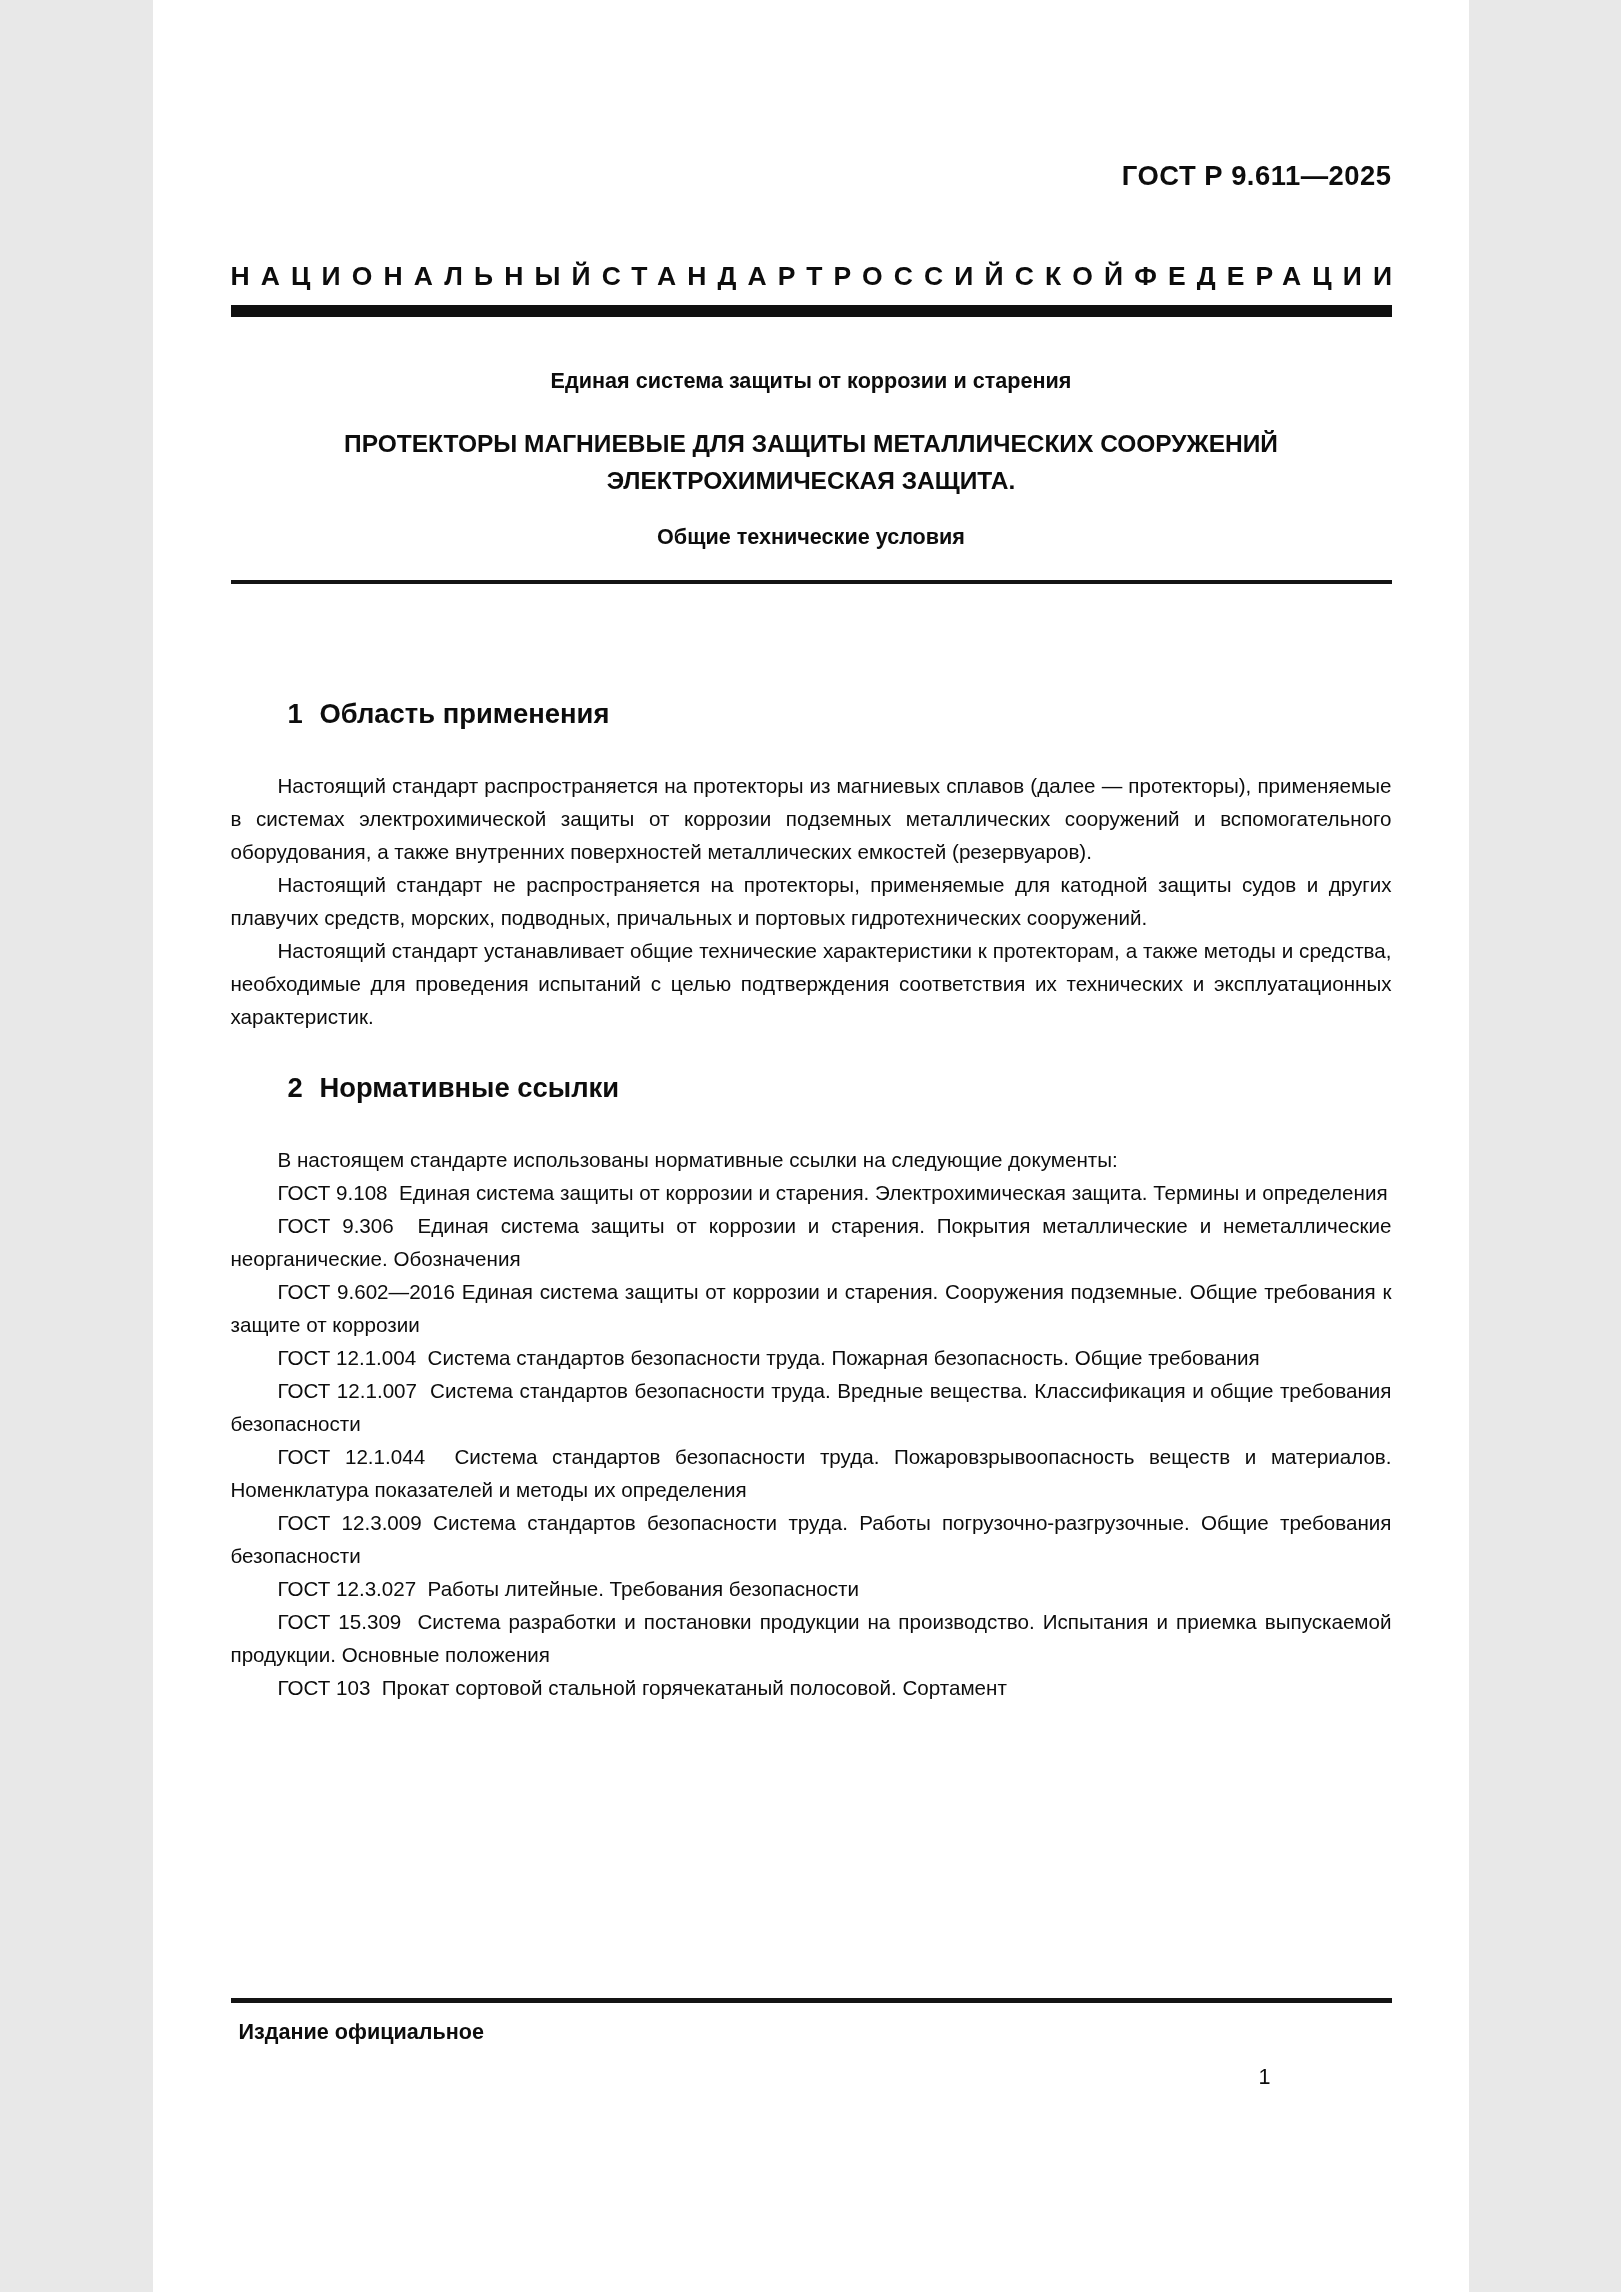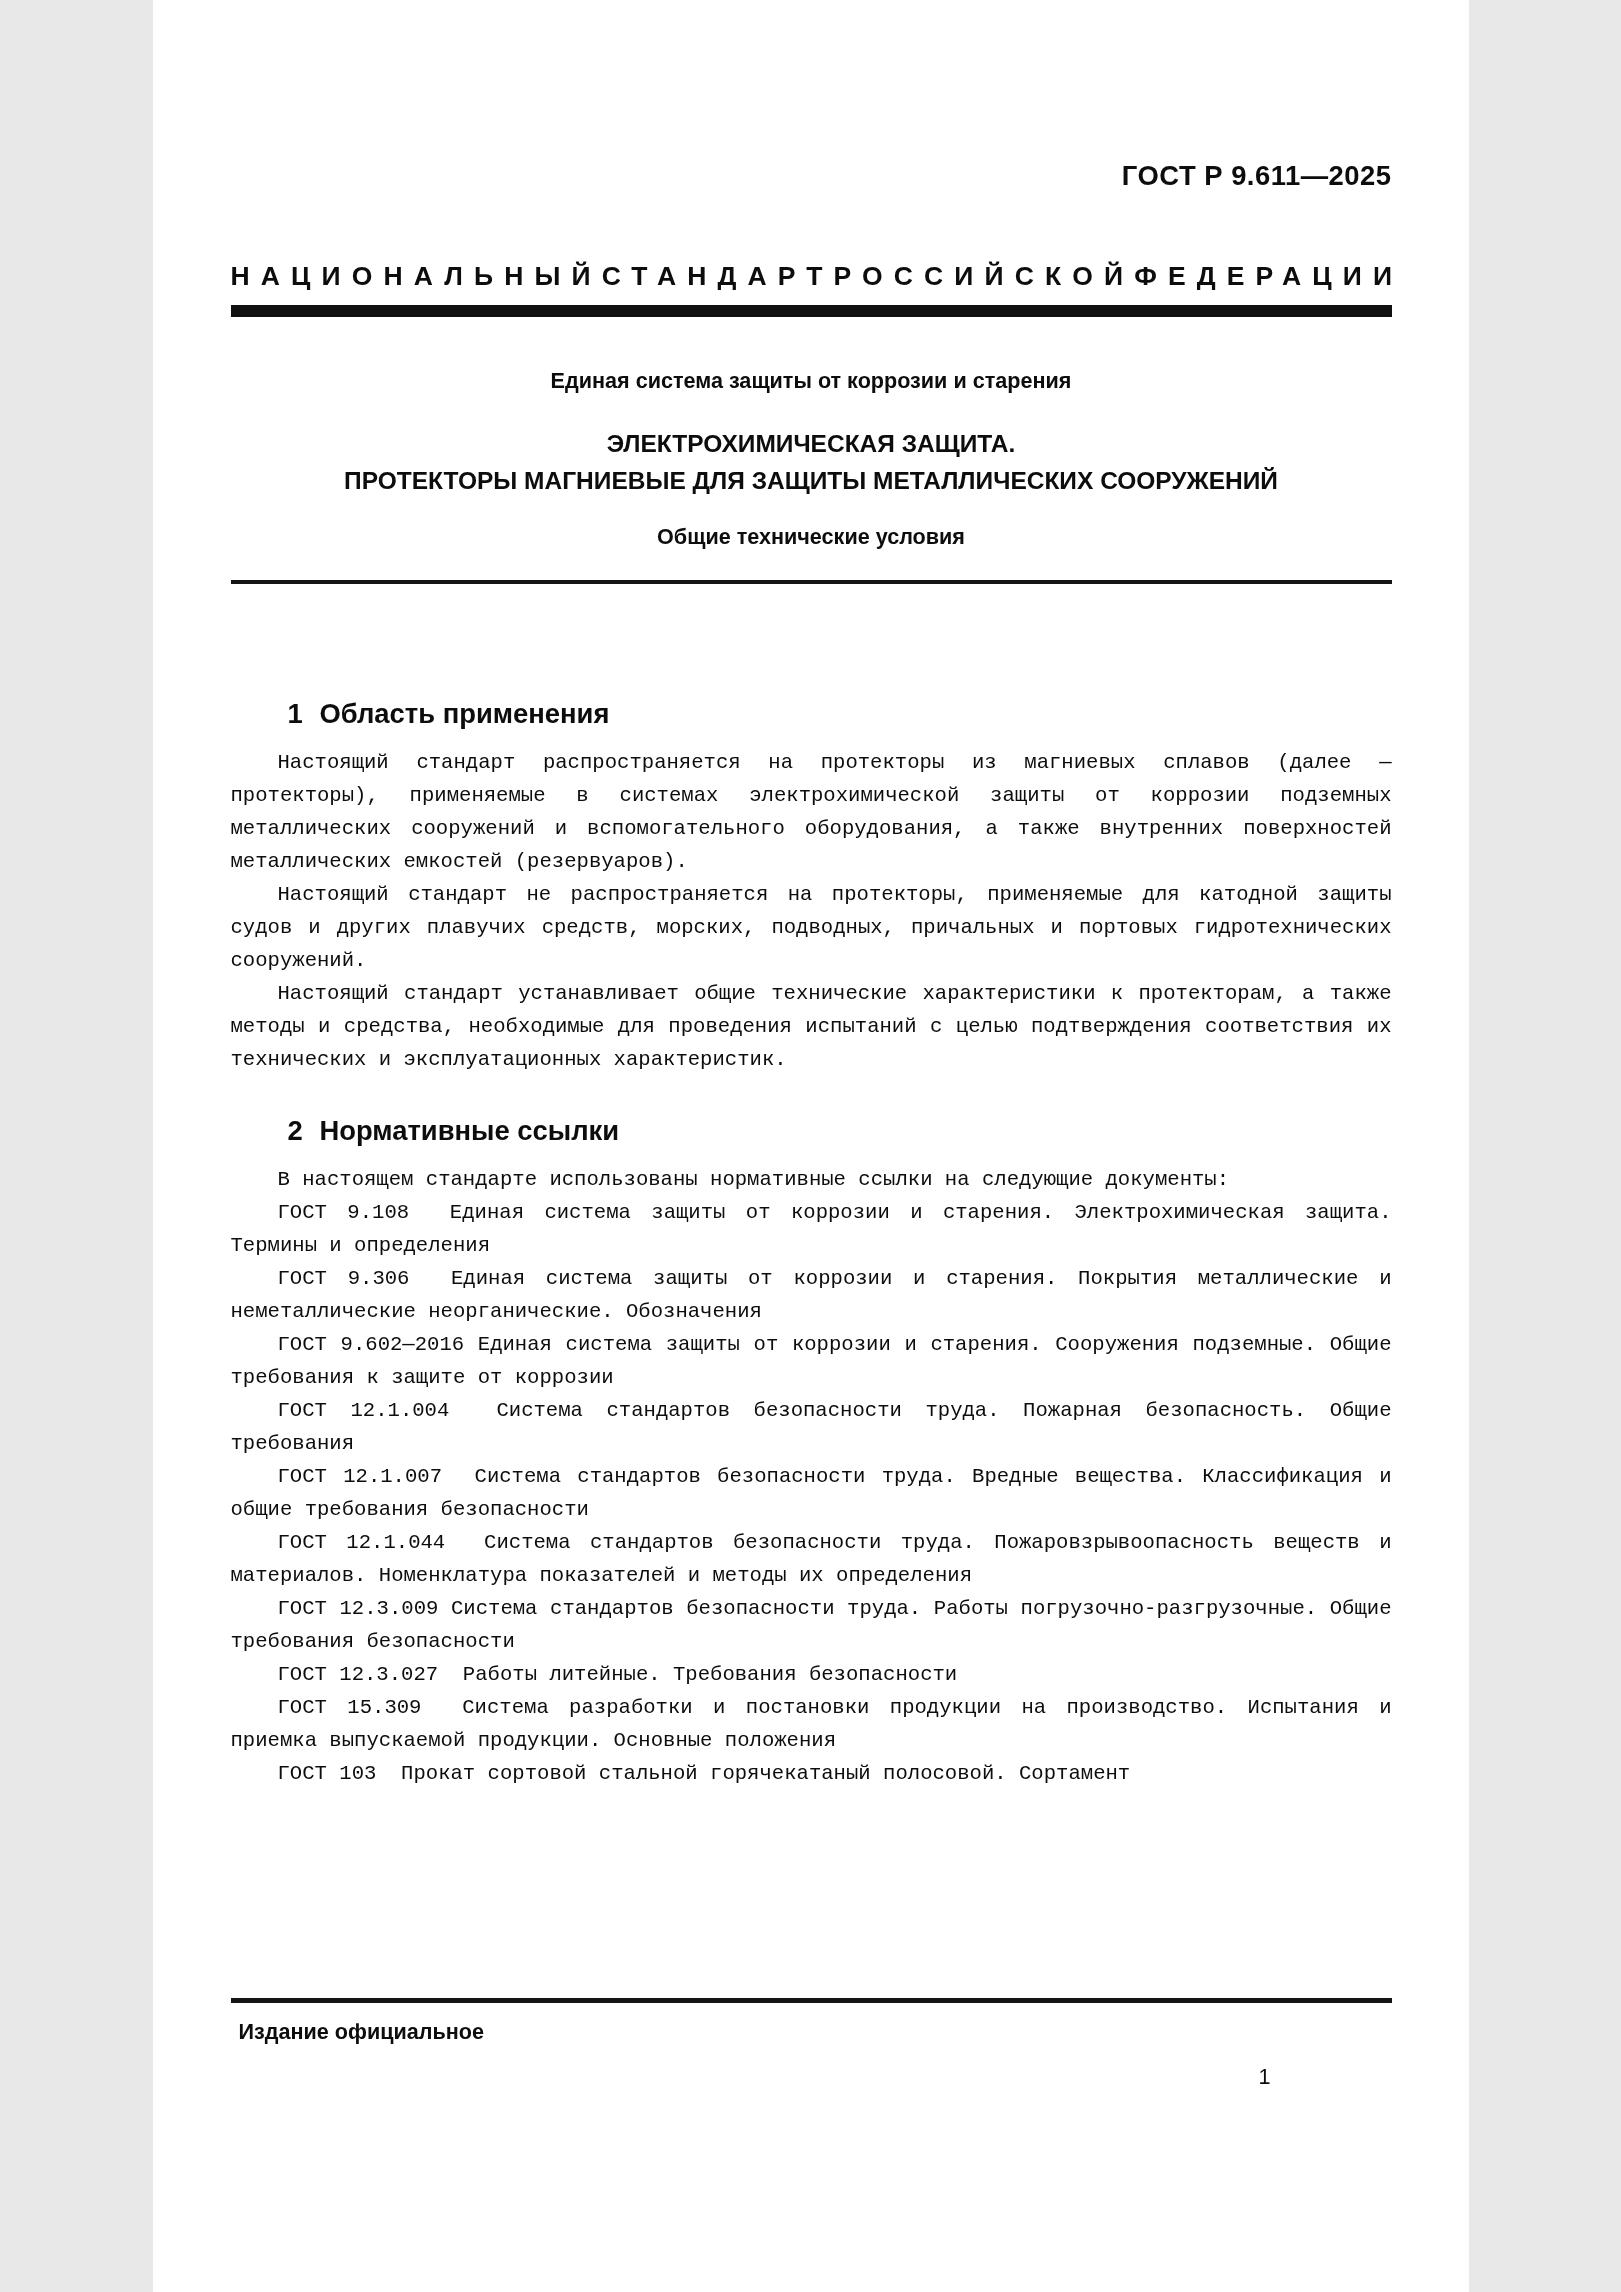--- a/index.html
+++ b/index.html
@@ -76,25 +76,24 @@
   .sec-heading{
     margin:0;
     margin-top:114px;
     padding-left:57px;
     font-size:27.4px;
     font-weight:bold;
   }
   .sec-heading .sec-num{margin-right:16.7px;}
   .sec-heading.second{margin-top:39px;}
   .paras{
-    margin-top:16px;
+    margin-top:39px;
     font-size:20.6px;
     line-height:33px;
     text-align:justify;
-    font-family:Liberation Mono, monospace;
   }
   .paras p{
     margin:0;
     text-indent:47px;
   }
   .footer-rule{
     position:absolute;
     left:78px;right:77px;top:1998px;
     height:4.9px;
     background:#141414;
@@ -123,22 +122,22 @@
     <span>СТАНДАРТ</span>
     <span>РОССИЙСКОЙ</span>
     <span>ФЕДЕРАЦИИ</span>
   </div>
 
   <div class="bar-thick"></div>
 
   <div class="title-block">
     <div class="system-line">Единая система защиты от коррозии и старения</div>
     <div class="main-title">
+      <div>ПРОТЕКТОРЫ МАГНИЕВЫЕ ДЛЯ ЗАЩИТЫ МЕТАЛЛИЧЕСКИХ СООРУЖЕНИЙ</div>
       <div>ЭЛЕКТРОХИМИЧЕСКАЯ ЗАЩИТА.</div>
-      <div>ПРОТЕКТОРЫ МАГНИЕВЫЕ ДЛЯ ЗАЩИТЫ МЕТАЛЛИЧЕСКИХ СООРУЖЕНИЙ</div>
     </div>
     <div class="subtitle">Общие технические условия</div>
   </div>
 
   <div class="rule-thin"></div>
 
 
   <section>
     <h2 class="sec-heading"><span class="sec-num">1</span><span>Область применения</span></h2>
     <div class="paras">

